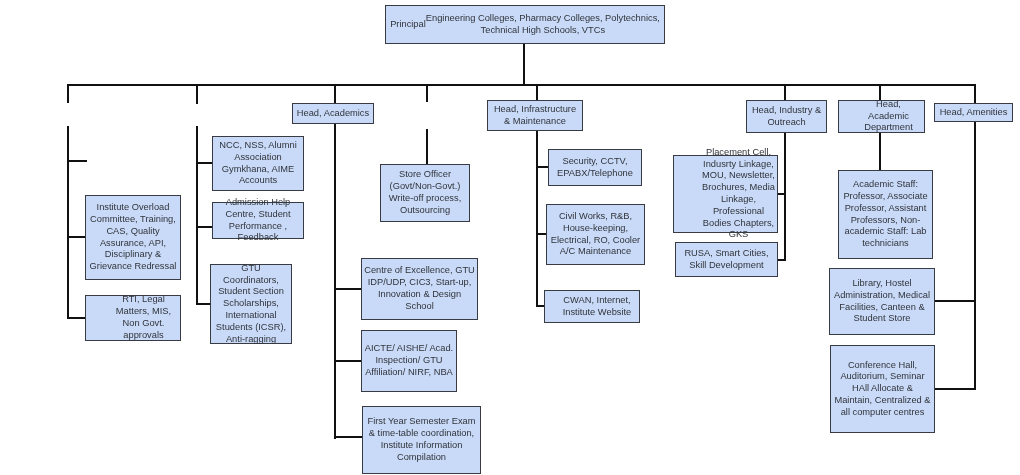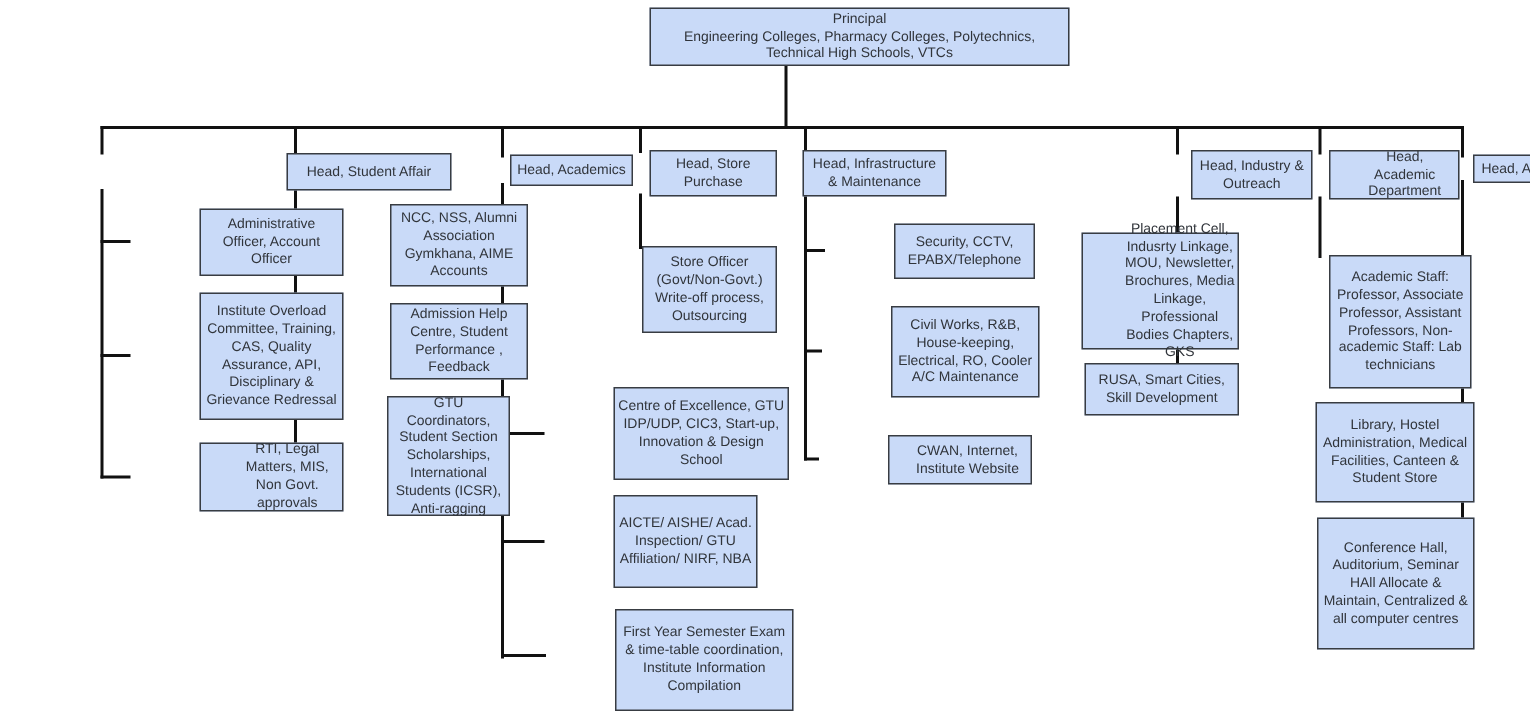--- a/index.html
+++ b/index.html
@@ -17,26 +17,25 @@
     font-family:"Liberation Sans","DejaVu Sans",sans-serif;
     overflow:hidden;
   }
   .line{position:absolute;background:var(--line-color);}
   .node{
     position:absolute;
     box-sizing:border-box;
     background:var(--box-fill);
     border:1.5px solid var(--box-border);
     color:var(--text-color);
-    display:flex;flex-direction:column;
+    display:flex;flex-direction:row;
     align-items:center;justify-content:center;
     text-align:center;
     font-size:9.3px;line-height:1.27;
     padding:1px 2px;
-    margin-left:48px;
   }
   .node .sub{white-space:pre-line;}
 </style>
 </head>
 <body>
 
 <div id="canvas">
 
   <div class="line" style="left:523px;top:43px;width:2px;height:42px;"></div>
   <div class="line" style="left:67px;top:84px;width:909px;height:2px;"></div>
@@ -81,34 +80,31 @@
   <div class="line" style="left:974px;top:120px;width:2px;height:270px;"></div>
   <div class="line" style="left:933px;top:300px;width:43px;height:2px;"></div>
   <div class="line" style="left:933px;top:388px;width:43px;height:2px;"></div>
 
   <div class="node" style="left:385px;top:5px;width:280px;height:39px;">
     <span>Principal</span>
     <span class="sub">Engineering Colleges, Pharmacy Colleges, Polytechnics,
 Technical High Schools, VTCs</span>
   </div>
 
-  <div class="node" style="left:143px;top:102px;width:110px;height:25px;">Head, Student Affair</div>
   <div class="node" style="left:292px;top:103px;width:82px;height:21px;">Head, Academics</div>
-  <div class="node" style="left:385px;top:100px;width:85px;height:31px;">Head, Store Purchase</div>
   <div class="node" style="left:487px;top:100px;width:96px;height:31px;">Head, Infrastructure &amp; Maintenance</div>
   <div class="node" style="left:746px;top:100px;width:81px;height:33px;">Head, Industry &amp; Outreach</div>
   <div class="node" style="left:838px;top:100px;width:87px;height:33px;padding-left:16px;">Head, Academic Department</div>
   <div class="node" style="left:934px;top:103px;width:79px;height:19px;">Head, Amenities</div>
 
-  <div class="node" style="left:85px;top:139px;width:96px;height:45px;">Administrative Officer, Account Officer</div>
   <div class="node" style="left:85px;top:195px;width:96px;height:85px;">Institute Overload Committee, Training, CAS, Quality Assurance, API, Disciplinary &amp; Grievance Redressal</div>
   <div class="node" style="left:85px;top:295px;width:96px;height:46px;padding-left:23px;">RTI, Legal Matters, MIS, Non Govt. approvals</div>
 
   <div class="node" style="left:212px;top:136px;width:92px;height:55px;">NCC, NSS, Alumni Association Gymkhana, AIME Accounts</div>
-  <div class="node" style="left:212px;top:202px;width:92px;height:51px;">Admission Help Centre, Student Performance , Feedback</div>
+  <div class="node" style="left:212px;top:202px;width:92px;height:37px;">Admission Help Centre, Student Performance , Feedback</div>
   <div class="node" style="left:210px;top:264px;width:82px;height:80px;">GTU Coordinators, Student Section Scholarships, International Students (ICSR), Anti-ragging</div>
 
   <div class="node" style="left:361px;top:258px;width:117px;height:62px;">Centre of Excellence, GTU IDP/UDP, CIC3, Start-up, Innovation &amp; Design School</div>
   <div class="node" style="left:361px;top:330px;width:96px;height:62px;">AICTE/ AISHE/ Acad. Inspection/ GTU Affiliation/ NIRF, NBA</div>
   <div class="node" style="left:362px;top:406px;width:119px;height:68px;">First Year Semester Exam &amp; time-table coordination, Institute Information Compilation</div>
 
   <div class="node" style="left:380px;top:164px;width:90px;height:58px;">Store Officer (Govt/Non-Govt.) Write-off process, Outsourcing</div>
 
   <div class="node" style="left:548px;top:149px;width:94px;height:37px;">Security, CCTV, EPABX/Telephone</div>
   <div class="node" style="left:546px;top:204px;width:99px;height:61px;">Civil Works, R&amp;B, House-keeping, Electrical, RO, Cooler A/C Maintenance</div>

